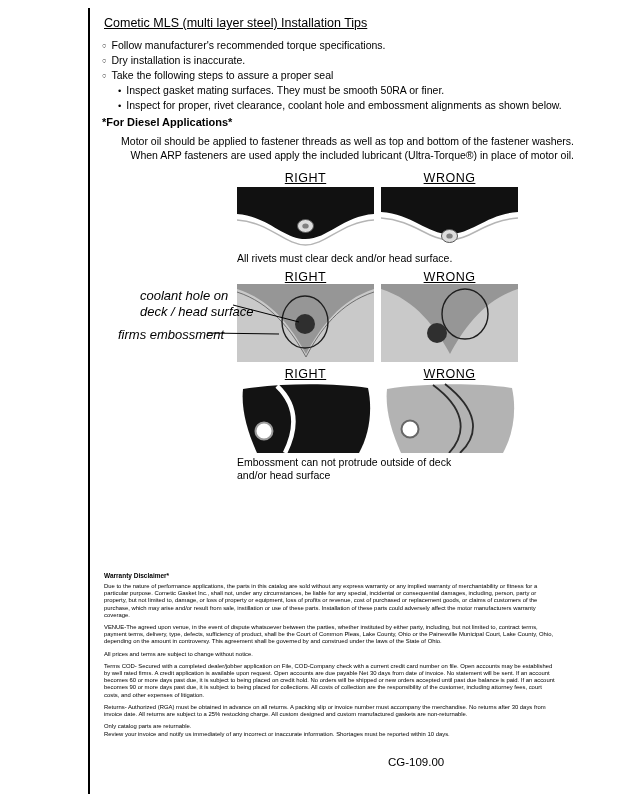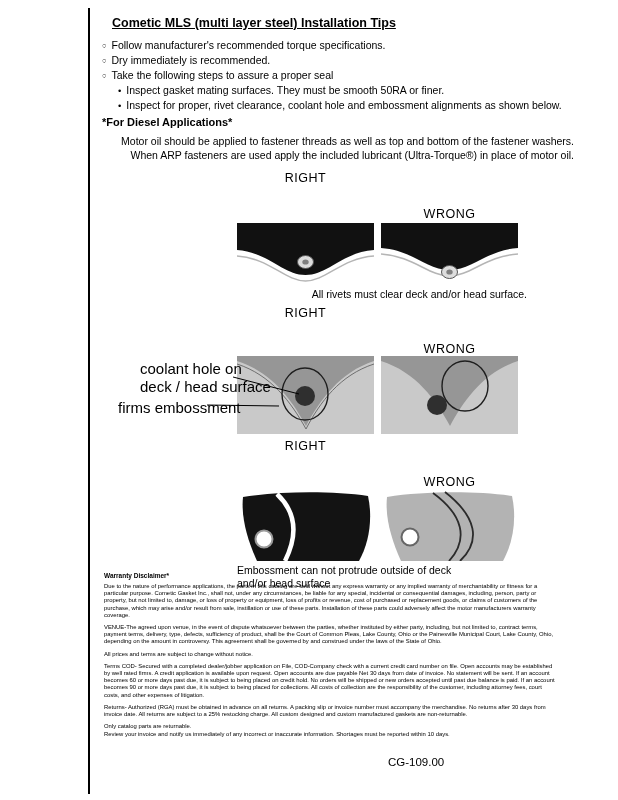--- a/index.html
+++ b/index.html
@@ -5,39 +5,39 @@
   * { box-sizing: border-box; }
   html, body { margin: 0; padding: 0; }
   body {
     width: 618px; height: 800px; position: relative;
     background: #ffffff; color: #000;
     font-family: "Liberation Sans", sans-serif;
     overflow: hidden;
   }
   .left-rule { position: absolute; left: 88px; top: 8px; width: 2px; height: 786px; background: #000; }
   .content { position: absolute; left: 102px; top: 16px; width: 478px; }
-  .title { font-size: 12.5px; font-weight: bold; text-decoration: underline; margin: 0 0 9px 10px; }
+  .title { font-size: 12.5px; font-weight: normal; text-decoration: underline; margin: 0 0 9px 2px; }
   .b-item { font-size: 10.5px; display: flex; gap: 5px; margin: 1.5px 0; line-height: 1.28; }
   .b-mark { font-size: 7.5px; line-height: 13px; }
   .sub { margin-left: 16px; }
   .sb-mark { font-size: 9.5px; line-height: 13px; }
   .diesel-heading { font-size: 11px; font-weight: bold; margin: 4px 0 7px 0; }
   p.body { font-size: 10.5px; line-height: 1.3; margin: 0 0 9px 0; width: 472px; text-align: right; }
   .note { margin-top: 1px; }
   .diagrams { margin-top: 9px; }
   .diag-row { margin-bottom: 5px; }
-  .rw-labels { display: flex; margin-left: 135px; width: 281px; }
+  .rw-labels { display: flex; margin-left: 135px; width: 281px; text-decoration: underline; }
   .rw { width: 137px; text-align: center; font-size: 12.5px; letter-spacing: 0.5px; }
-  .rw + .rw { margin-left: 7px; margin-top: 36px; }
+  .rw + .rw { margin-left: 7px; }
   .panels { display: flex; margin-left: 135px; gap: 7px; margin-top: 2px; }
   .caption { margin-left: 135px; width: 290px; font-size: 10.5px; margin-top: 3px; line-height: 1.2; }
-  .caption.center { text-align: right; }
+  .caption.center { text-align: left; }
   .caption.left { text-align: left; white-space: pre-line; }
   .row2wrap { position: relative; }
-  .callout { position: absolute; font-size: 15px; line-height: 1.2; white-space: pre-line; }
+  .callout { position: absolute; font-size: 13px; line-height: 1.2; white-space: pre-line; font-style: italic; }
   .c1 { left: 38px; top: 4px; }
   .c2 { left: 16px; top: 43px; }
   .callout-lines { position: absolute; left: 0; top: 0; pointer-events: none; }
   .disclaimer { position: absolute; left: 104px; top: 572px; width: 452px; }
   .d-head { font-size: 6.5px; font-weight: bold; margin: 0 0 4px 0; }
   .disclaimer p { font-size: 5.9px; line-height: 1.22; margin: 0 0 5px 0; }
   .disclaimer p.tight { margin-bottom: 0.5px; }
   .footer-code { position: absolute; left: 388px; top: 756px; font-size: 11.5px; }
 </style>
 </head>
@@ -49,21 +49,21 @@
   <div class="content">
     <h1 class="title">Cometic MLS (multi layer steel) Installation Tips</h1>
 
     <div>
       <div class="b-item">
         <span class="b-mark">○</span>
         <span>Follow manufacturer's recommended torque specifications.</span>
       </div>
       <div class="b-item">
         <span class="b-mark">○</span>
-        <span>Dry immediately is recommended.</span>
+        <span>Dry installation is inaccurate.</span>
       </div>
       <div class="b-item">
         <span class="b-mark">○</span>
         <span>Take the following steps to assure a proper seal</span>
       </div>
       <div class="b-item sub">
         <span class="sb-mark">•</span>
         <span>Inspect gasket mating surfaces.  They must be smooth 50RA or finer.</span>
       </div>
       <div class="b-item sub">

